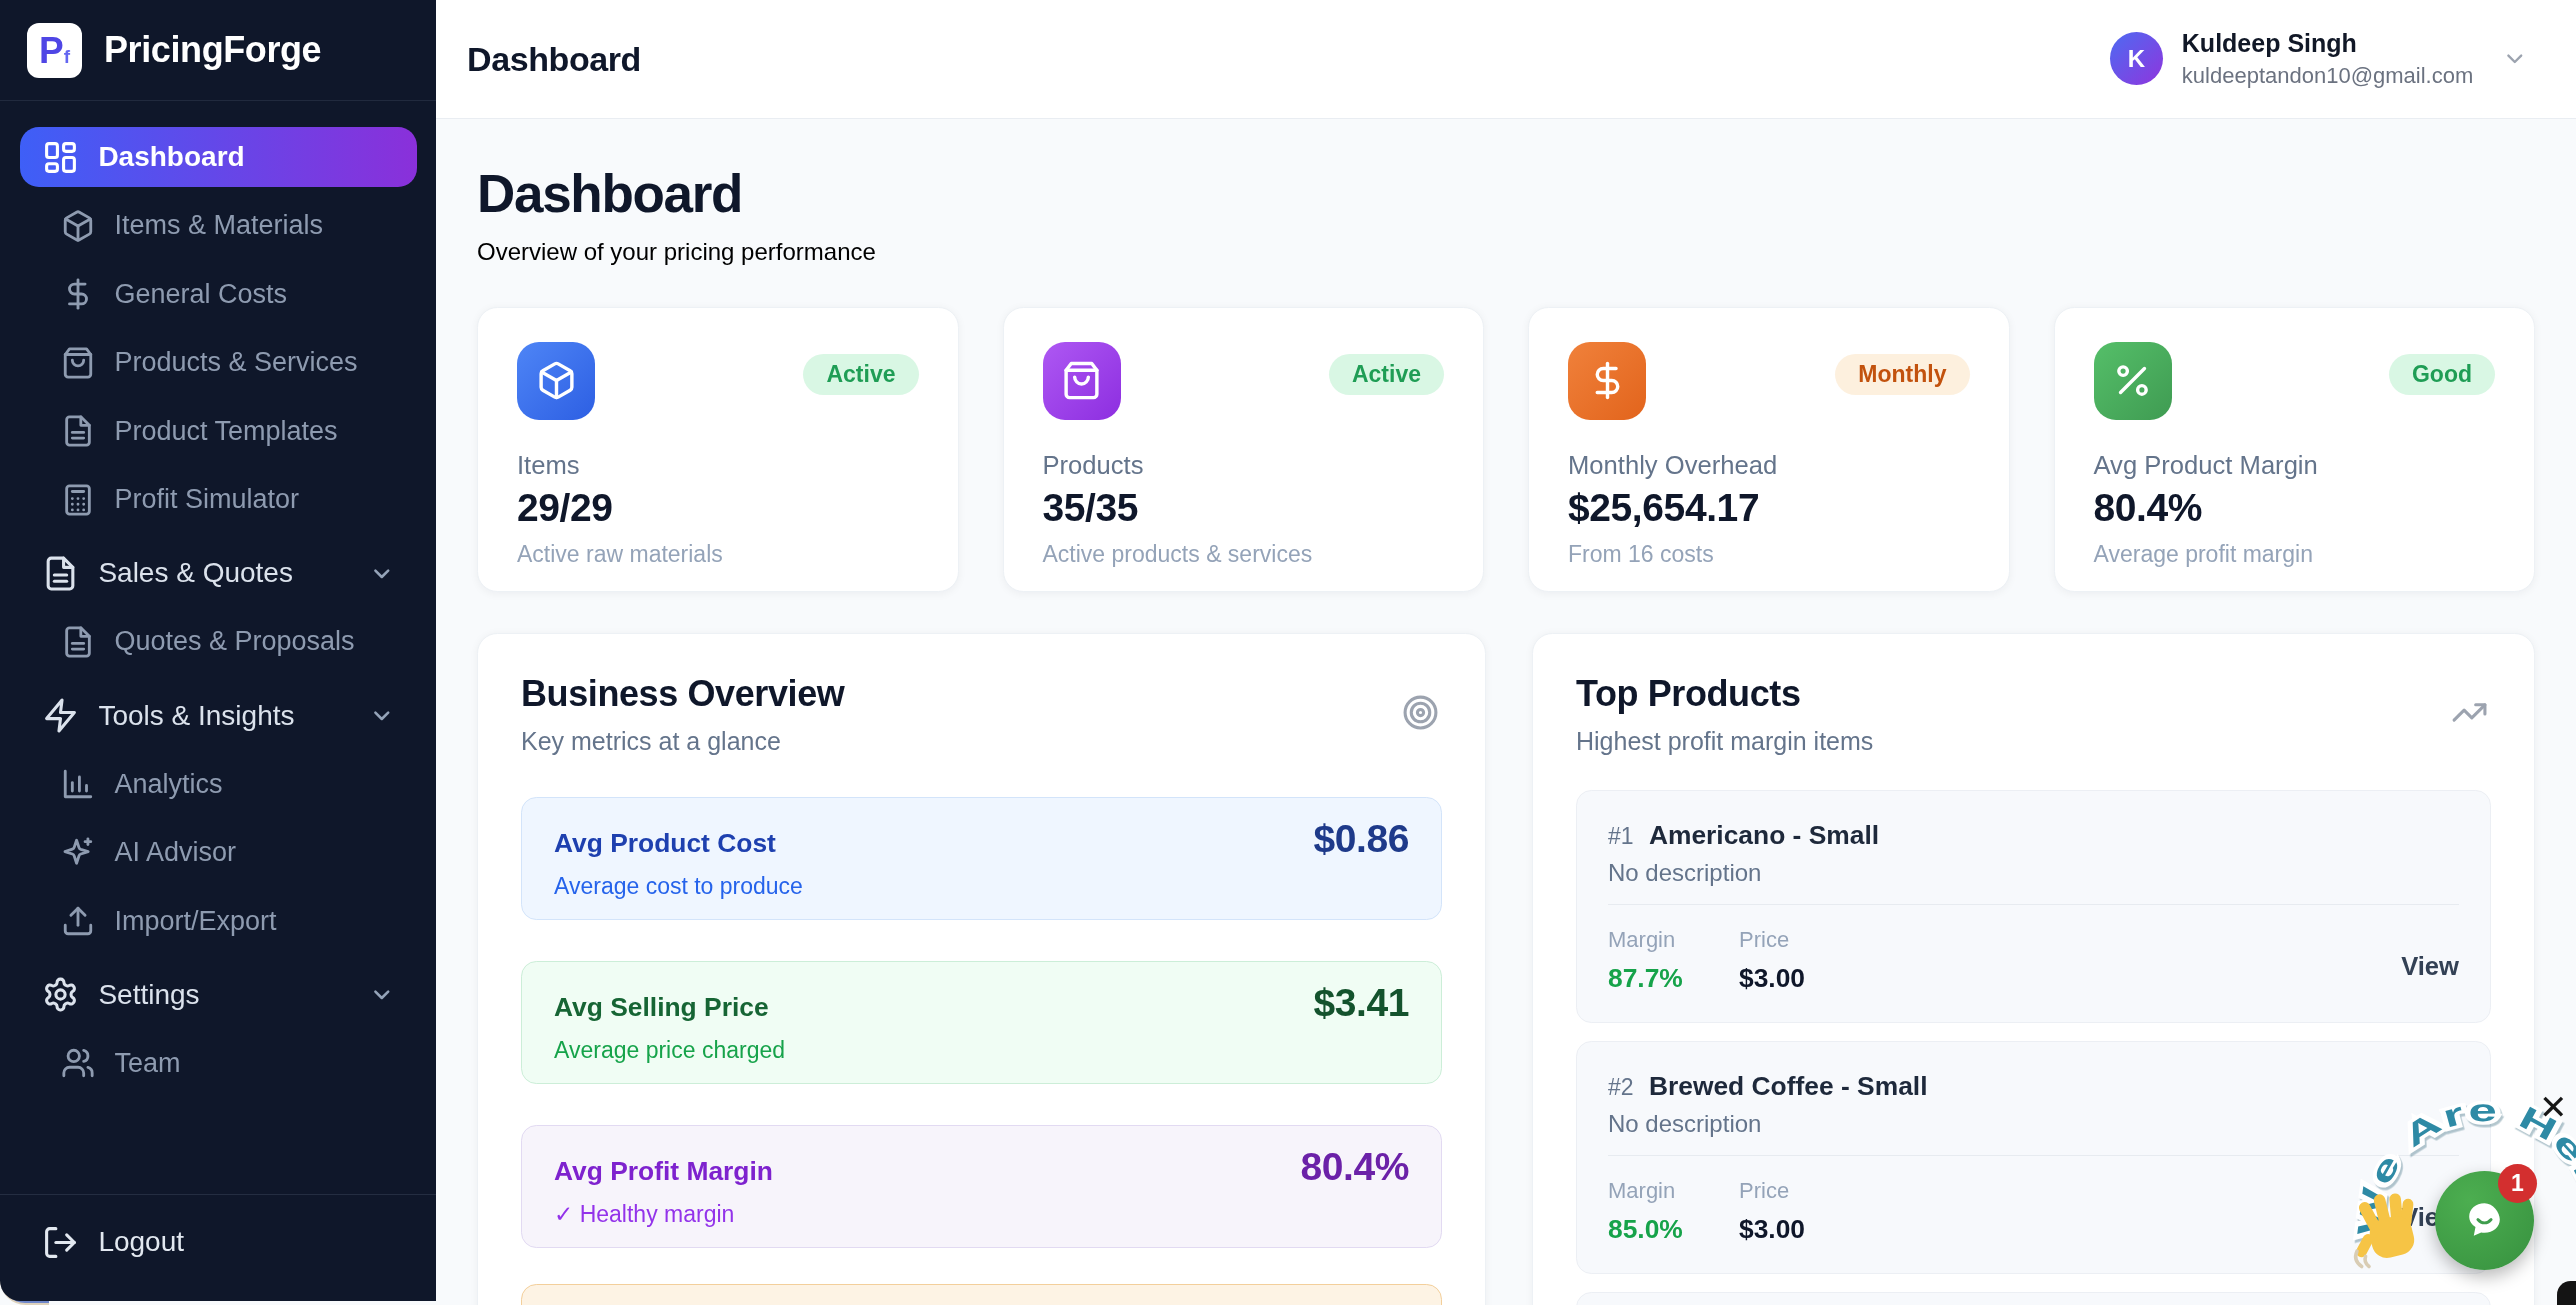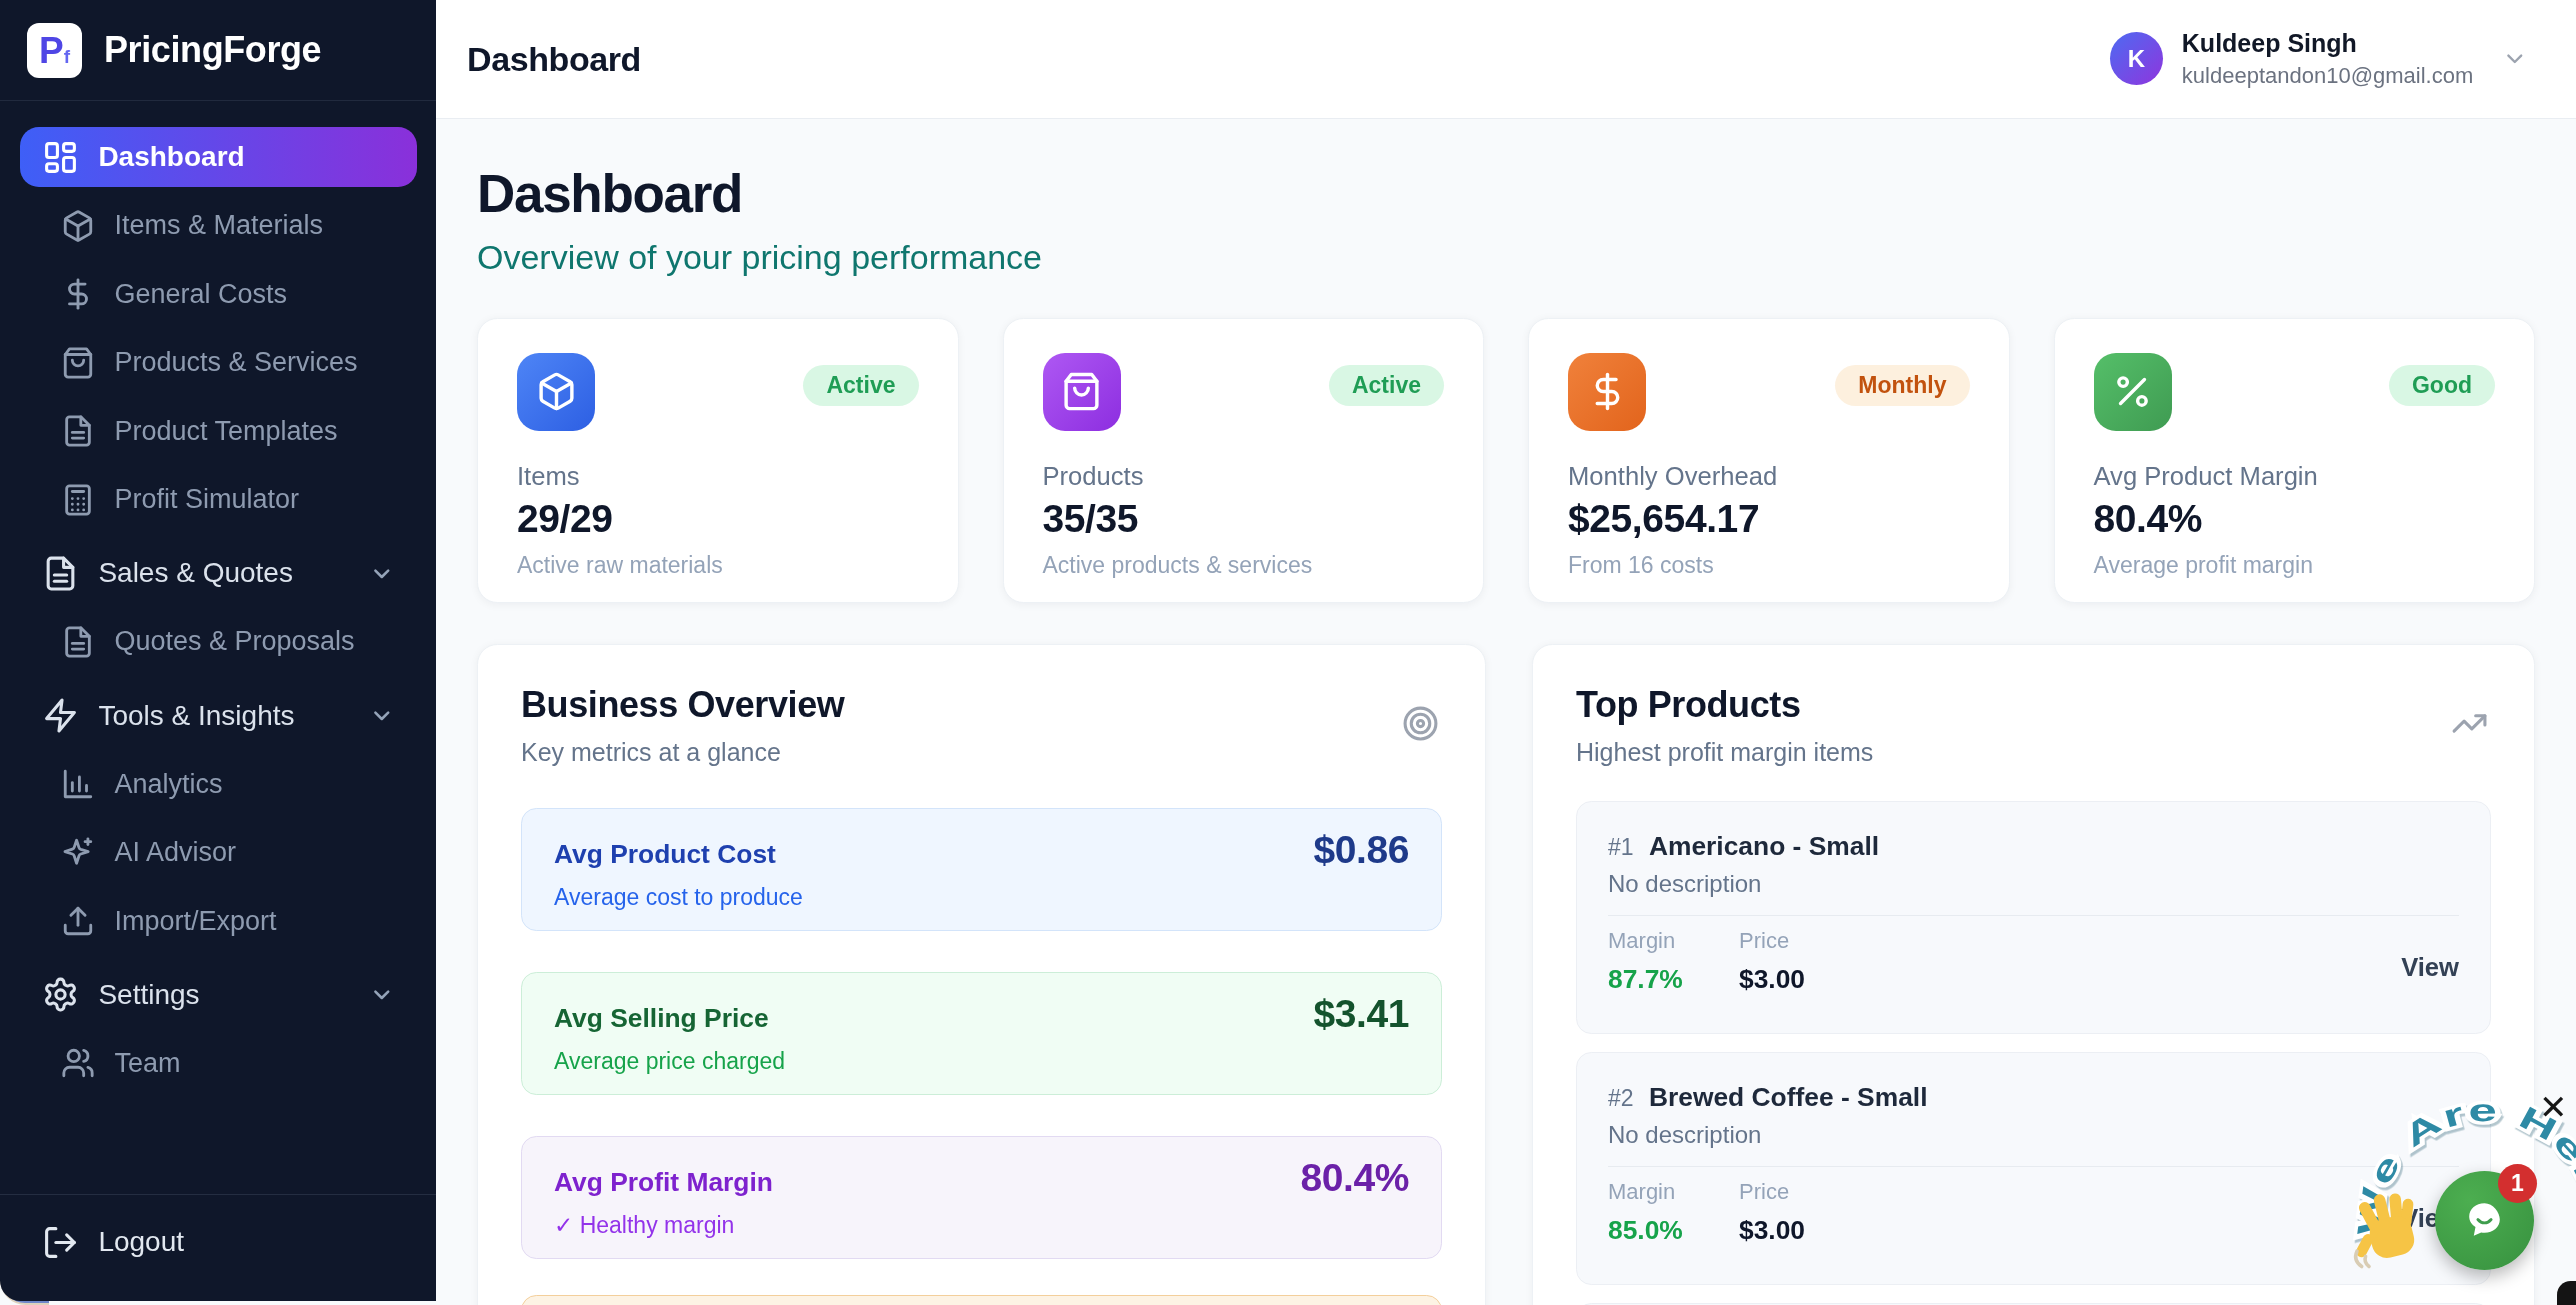--- a/index.html
+++ b/index.html
@@ -48,21 +48,21 @@
             color:#fff; font-size:24px; font-weight:700; display:flex; align-items:center; justify-content:center; }
   .user-name { font-size:25px; font-weight:700; color:#111827; }
   .user-email { font-size:22px; color:#6b7280; margin-top:4.3px; }
   .user-chev { width:25.6px; height:25.6px; color:#9ca3af; margin-left:10.2px; }
   .user-chev svg { width:100%; height:100%; }
 
   
   .main { position:absolute; left:436px; top:119px; width:2140px; height:1186px; background:#f8fafc;
           padding:44px 41px 0; overflow:hidden; z-index:1; }
   h1.page-title { font-size:53px; font-weight:800; color:#0f172a; letter-spacing:-1.3px; }
-  .page-sub { font-size:34px; color:#0f766e; margin-top:13.6px; }
+  .page-sub { font-size:24px; color:#000000; margin-top:13.6px; }
 
   .stats { display:grid; grid-template-columns:repeat(4,1fr); gap:44px; margin-top:41px; }
   .stat-card { background:#ffffff; border:0.9px solid #edf1f5; border-radius:20.4px; height:285px;
                box-shadow:0 1.7px 8.5px rgba(15,23,42,.05); padding:34px 39px 0; position:relative; }
   .stat-icon { width:78px; height:78px; border-radius:22px; color:#fff; display:flex; align-items:center; justify-content:center; }
   .stat-icon svg { width:41px; height:41px; }
   .ic-blue   { background:linear-gradient(135deg,#4e85f6,#2d5fe3); }
   .ic-purple { background:linear-gradient(135deg,#ae58f3,#8d2ee0); }
   .ic-orange { background:linear-gradient(135deg,#f0813b,#e2641c); }
   .ic-green  { background:linear-gradient(135deg,#55bf69,#3f9b52); }
@@ -97,21 +97,21 @@
   .m-purple .metric-label { color:#7e22ce; } .m-purple .metric-value { color:#6b21a8; } .m-purple .metric-sub { color:#9333ea; }
   .m-orangepartial { background:#fdf3e4; border-color:#f3cf9b; margin-top:36px; }
 
   .product { background:#f7f9fc; border:0.9px solid #eceff4; border-radius:15.3px; height:233px; padding:29px 31px 0; margin-top:18px; }
   .product.first { margin-top:34px; }
   .prod-line1 { display:flex; align-items:baseline; gap:15.3px; }
   .prod-rank { font-size:23px; color:#64748b; }
   .prod-name { font-size:26.4px; font-weight:700; color:#1e293b; }
   .prod-desc { margin-top:8.5px; font-size:24px; color:#64748b; }
   .prod-div { margin-top:17px; border-top:1.7px solid #e7ebf0; }
-  .prod-bottom { display:flex; margin-top:12px; align-items:flex-start; }
+  .prod-bottom { display:flex; margin-top:22px; align-items:flex-start; }
   .pcol { display:flex; flex-direction:column; gap:10.2px; }
   .pcol.margin-col { min-width:94px; margin-right:37px; }
   .pcol-label { font-size:22px; color:#94a3b8; }
   .margin-val { font-size:26.4px; font-weight:800; color:#16a34a; }
   .price-val { font-size:26.4px; font-weight:800; color:#0f172a; }
   .view-btn { margin-left:auto; align-self:center; font-size:25.6px; font-weight:600; color:#334155; cursor:pointer;
               background:none; border:none; font-family:inherit; margin-top:12px; }
   .product.partial { height:136px; }
 
   

